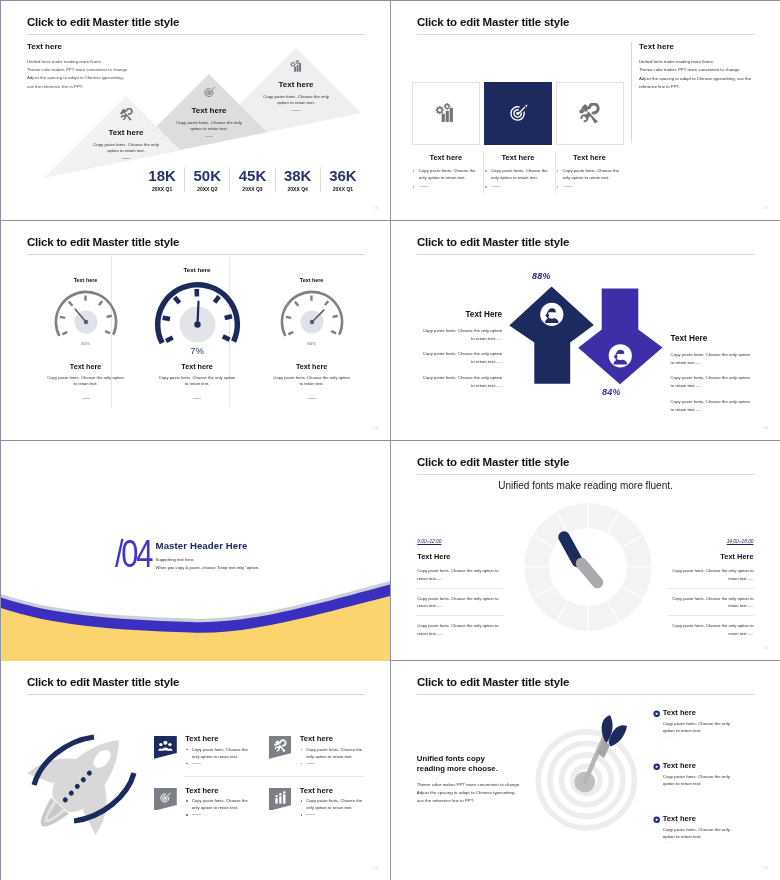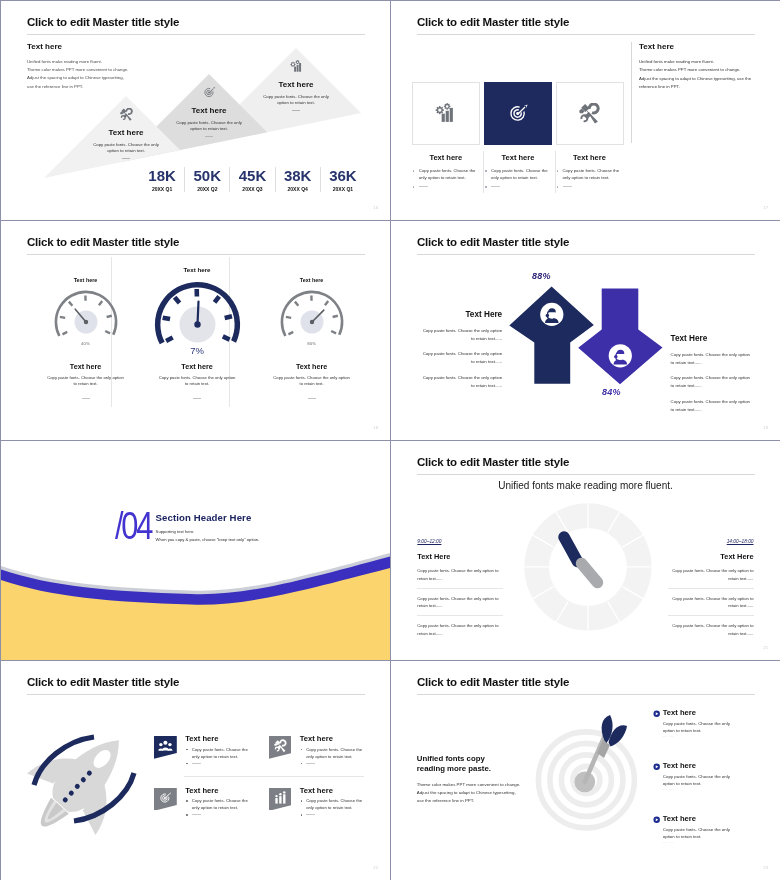--- a/index.html
+++ b/index.html
@@ -359,28 +359,28 @@
       <div class="s4-p">Copy paste fonts. Choose the only option to retain text......</div>
     </div>
     <div class="s4-right">
       <div class="s4-h">Text Here</div>
       <div class="s4-p">Copy paste fonts. Choose the only option to retain text......</div>
       <div class="s4-p">Copy paste fonts. Choose the only option to retain text......</div>
       <div class="s4-p">Copy paste fonts. Choose the only option to retain text......</div>
     </div>
     <div class="pg" style="right:12px;bottom:10px">19</div>
   </div>
-  <div class="slide" id="s5" style="left:0;top:440px">
+  <div class="slide" id="s5" style="left:0;top:468px">
     <svg class="s5-wave" width="389" height="219" viewBox="0 0 389 219" preserveAspectRatio="none">
       <path d="M0,125 C50,142 110,147 190,149.5 C245,151.5 300,136 389,112 L389,219 L0,219 Z" fill="#ccced8"></path>
       <path d="M0,128.5 C50,145.5 110,150.5 190,153 C245,155 300,139.5 389,115.5 L389,219 L0,219 Z" fill="#3a2fbe"></path>
       <path d="M0,139 C50,156 110,161 190,163.5 C245,165.5 300,150 389,127 L389,219 L0,219 Z" fill="#fbd46d"></path>
     </svg>
     <div class="s5-num">/04</div>
-    <div class="s5-head">Section Header Here</div>
+    <div class="s5-head">Master Header Here</div>
     <div class="s5-sub1">Supporting text here.</div>
     <div class="s5-sub2">When you copy &amp; paste, choose "keep text only" option.</div>
   </div>
   <div class="slide" id="s6" style="left:390px;top:440px">
     <div class="s-title" style="left:26px;top:15px;font-size:11.5px">Click to edit Master title style</div>
     <div class="s-rule" style="left:26px;top:33px;width:338px"></div>
     <div class="s6-sub">Unified fonts make reading more fluent.</div>
     <svg class="s6-clock" width="389" height="219" viewBox="0 0 389 219">
       <g>
         <circle cx="196.9" cy="125.9" r="63.6" fill="#f3f3f3"></circle>
@@ -530,21 +530,21 @@
       <g>
         <circle cx="193.8" cy="120.8" r="10.4" fill="#bfbfbf"></circle>
         <path d="M193.8 120.8 L215 72" stroke="#b6b6b6" stroke-width="4.6" stroke-linecap="round" fill="none"></path>
         <path d="M206 92 L212 79 L219 84 L213 97 Z" fill="#a5a5a5"></path>
         <path d="M213.5 79.5 C208 67 210.5 57 219 54 C223.5 62 222 74 215.5 82 Z" fill="#1c2a5e"></path>
         <path d="M217.5 81.5 C220.5 68.5 228 62 236 65 C234.5 74.5 227.5 83 219.5 85.5 Z" fill="#1c2a5e"></path>
       </g>
     </svg>
     <div class="s8-lead">
       <div>Unified fonts copy</div>
-      <div>reading more paste.</div>
+      <div>reading more choose.</div>
     </div>
     <div class="s8-body">
       <div>Theme color makes PPT more convenient to change.</div>
       <div>Adjust the spacing to adapt to Chinese typesetting,</div>
       <div>use the reference line in PPT.</div>
     </div>
     <div class="s8-item" style="top:47.3px">
       <svg class="s8-bul" viewBox="0 0 16 16">
           <circle cx="8" cy="8" r="7" fill="#1c2a8e"></circle>
           <polygon points="6,4.8 11.6,8 6,11.2" fill="#fff"></polygon>

